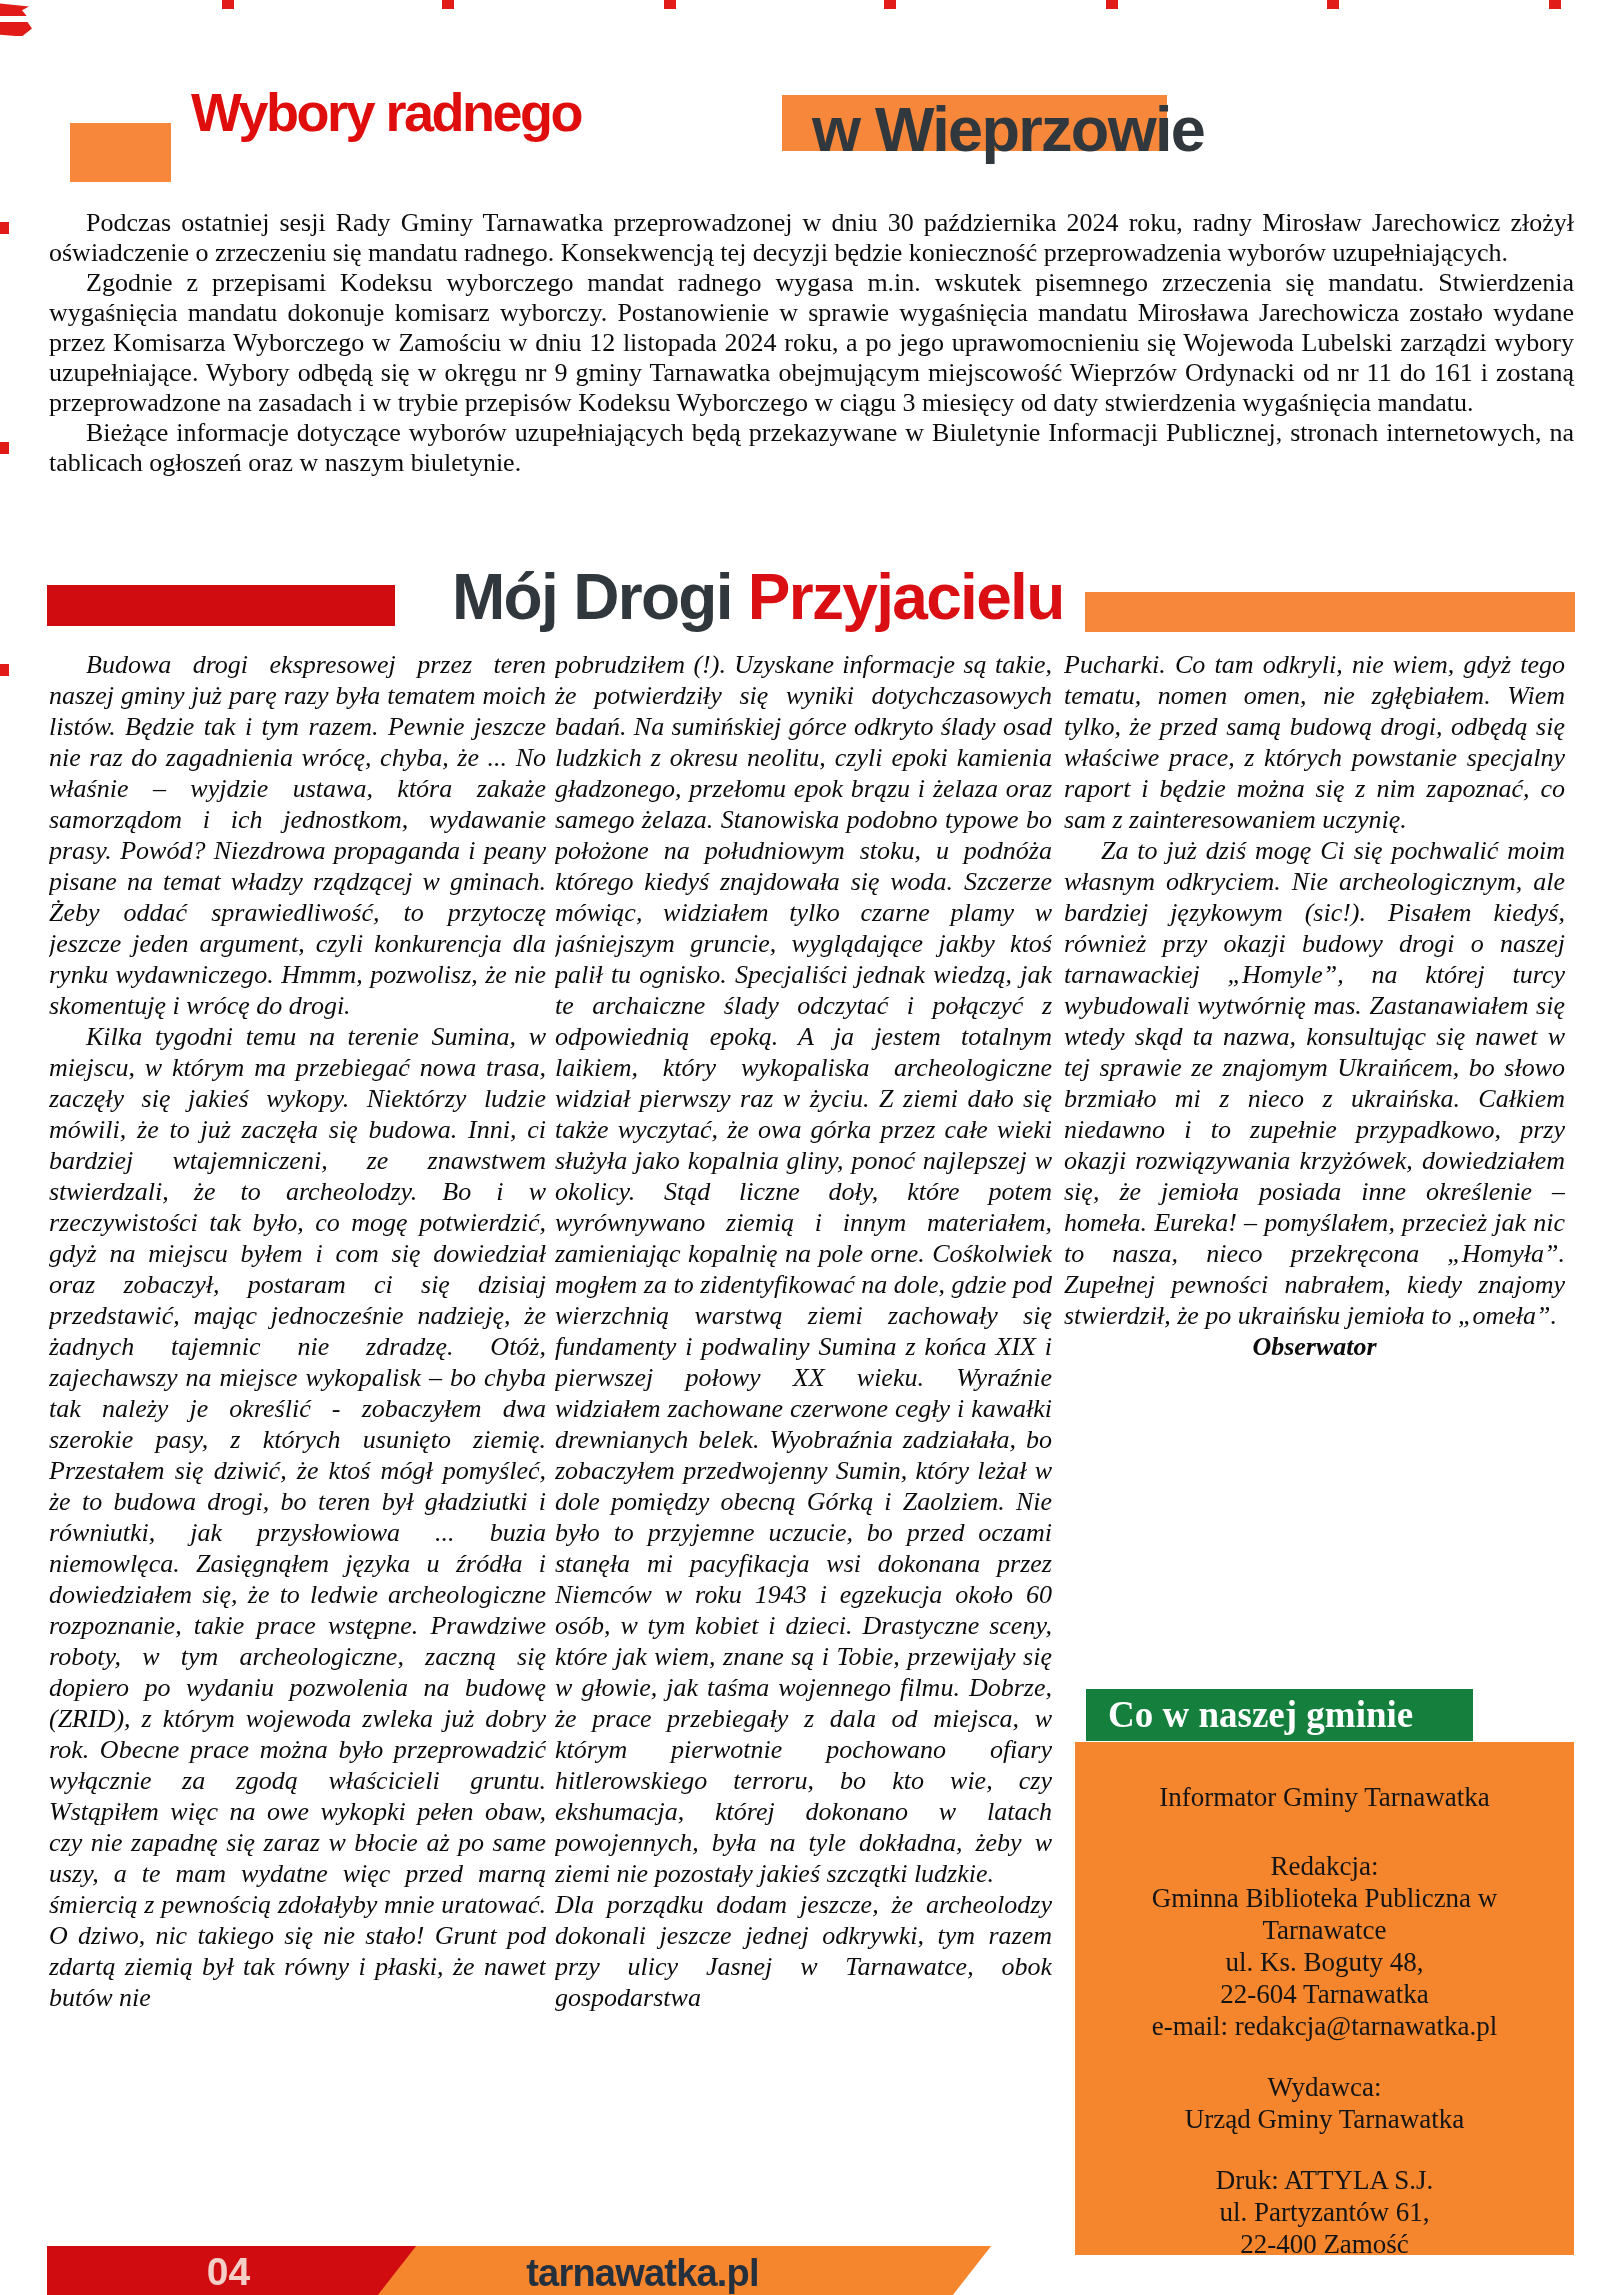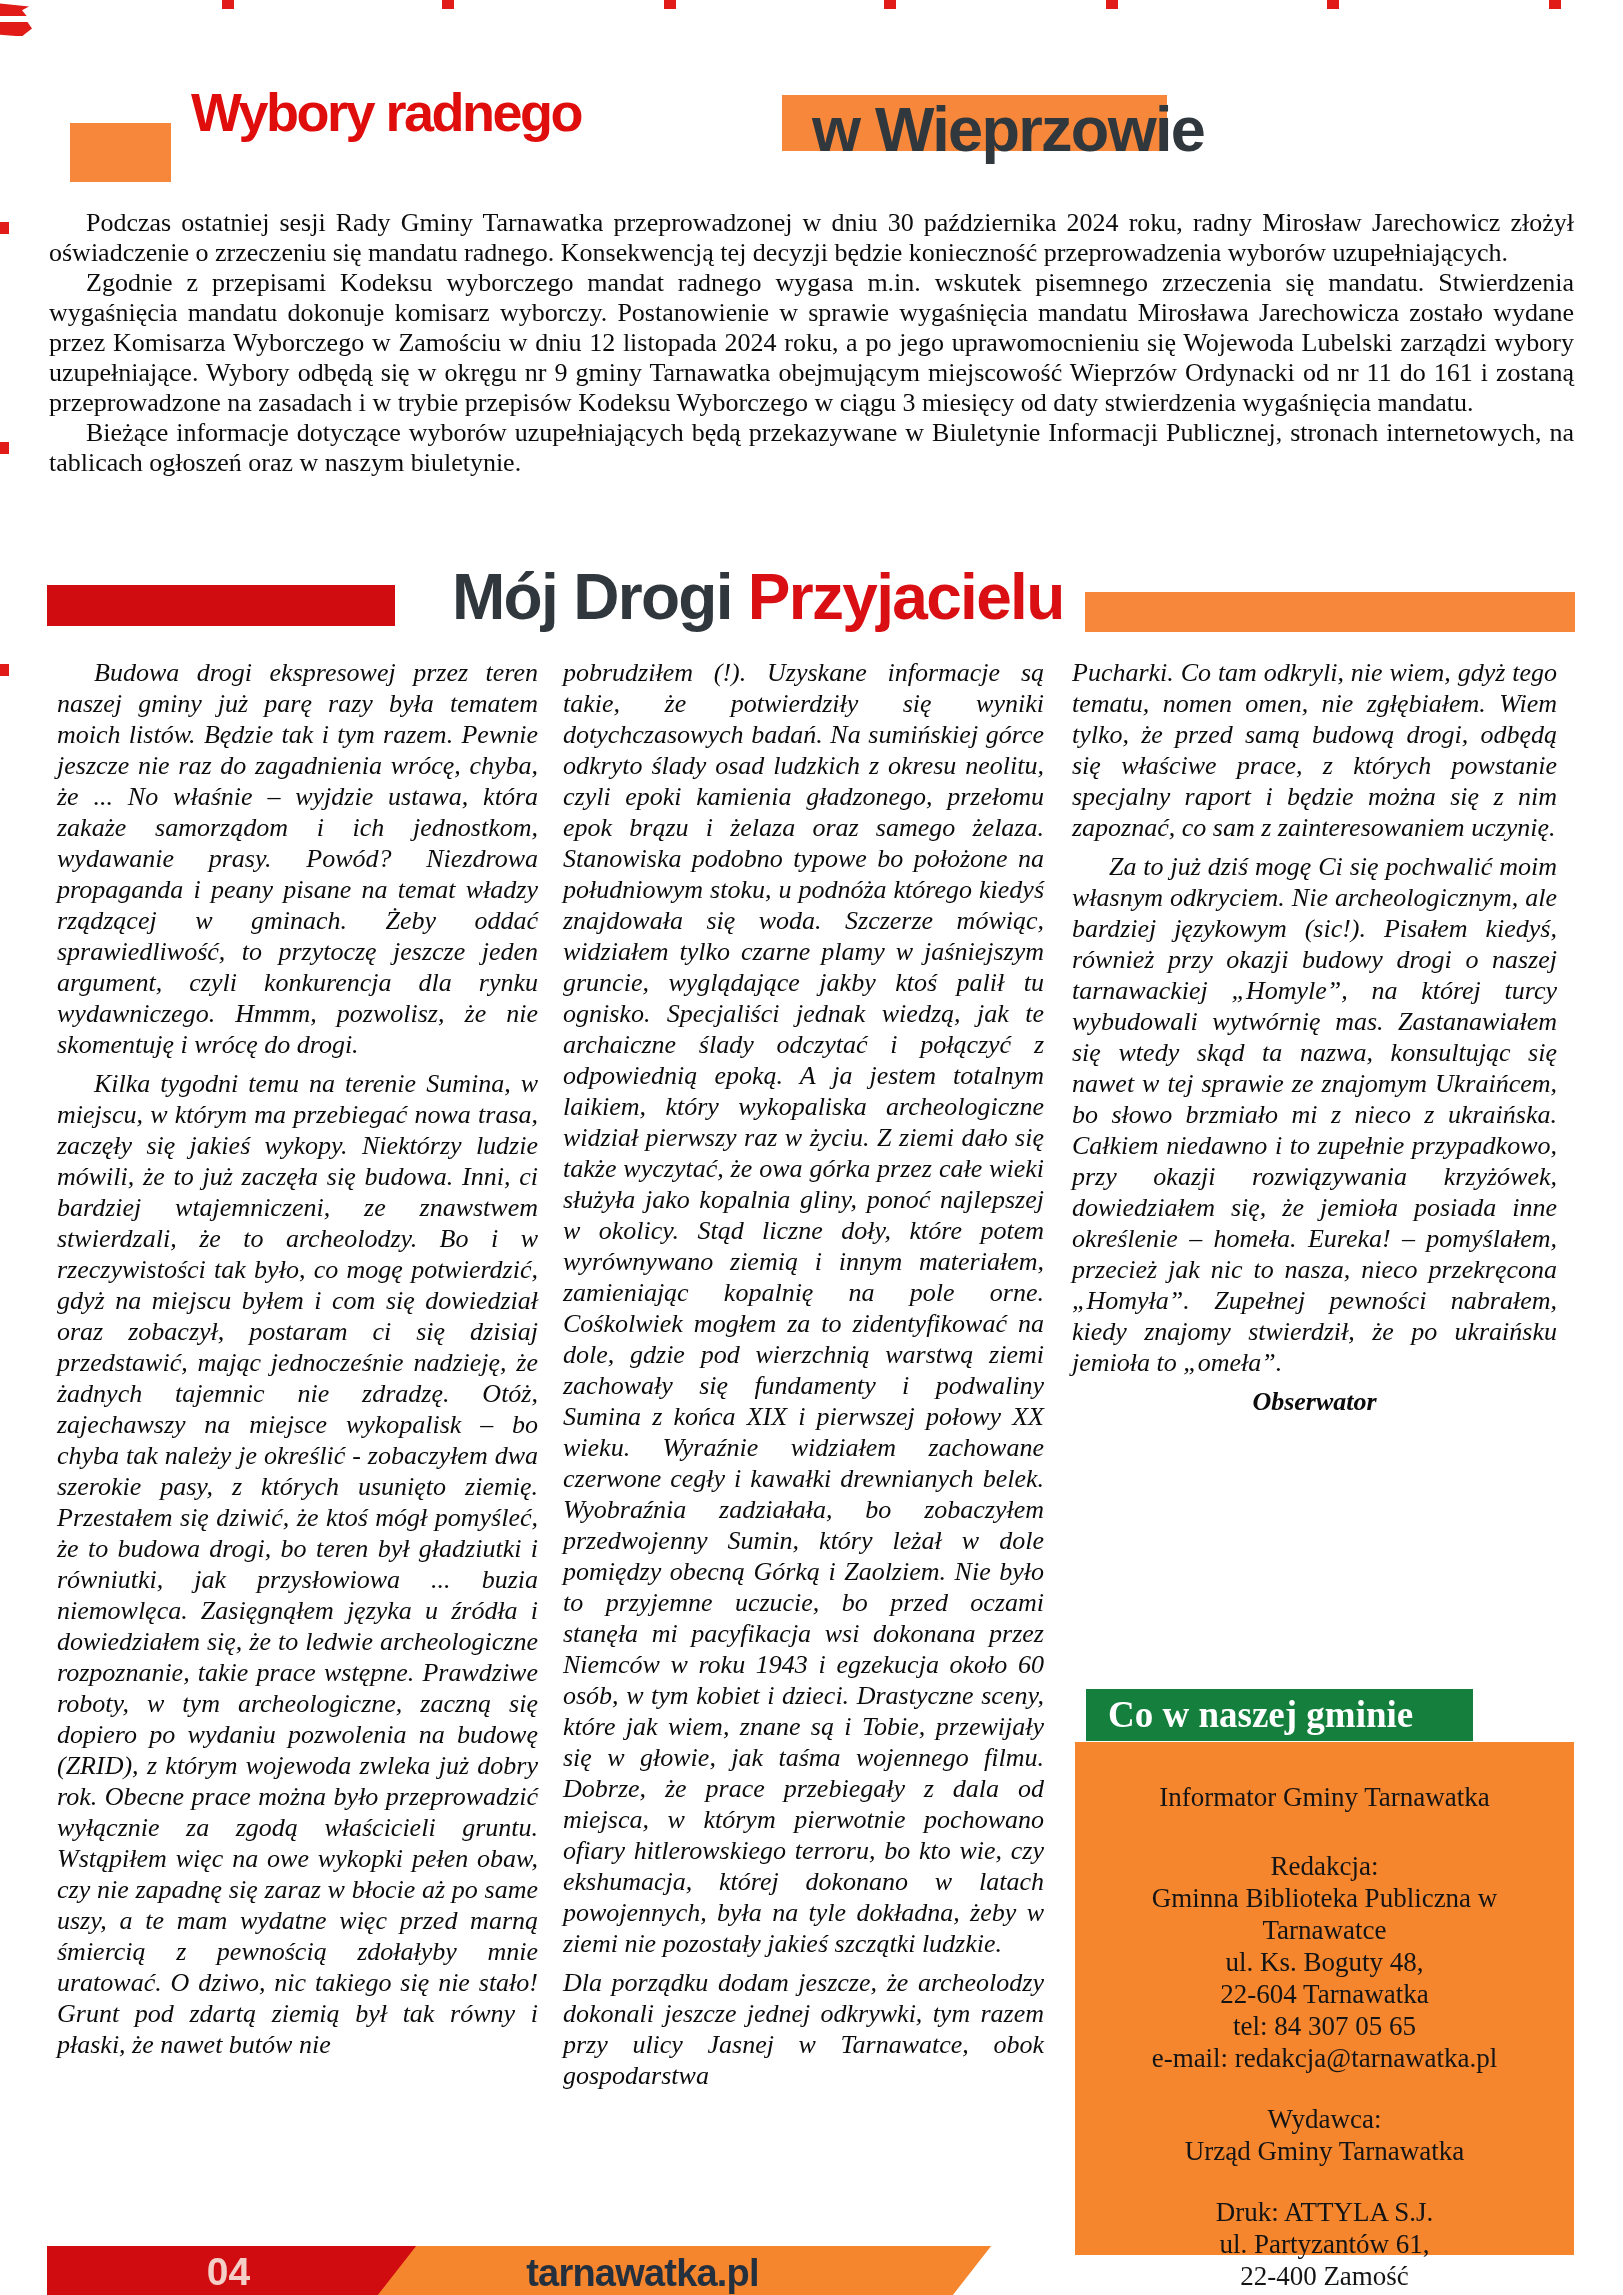--- a/index.html
+++ b/index.html
@@ -24,21 +24,21 @@
   
   .h2-bar-red{position:absolute;left:47px;top:585px;width:348px;height:41px;background:#d00c10;}
   .h2-bar-orange{position:absolute;left:1085px;top:592px;width:490px;height:40px;background:#f6873b;}
   .h2-title{position:absolute;left:452px;top:565px;font-family:"Liberation Sans","DejaVu Sans",sans-serif;
             font-weight:700;font-size:64px;line-height:1;letter-spacing:-1.7px;white-space:nowrap;}
   .h2-title .dark{color:#30373d;}
   .h2-title .red{color:#d90f13;}
   
   .col{position:absolute;top:649px;width:497px;font-style:italic;font-size:26px;line-height:31px;
        text-align:justify;color:#0c0c0c;overflow:hidden;}
-  .col p{margin:8px;}
+  .col p{margin:0;}
   .col p.ind{text-indent:37px;}
   #col1{left:49px;height:1593px;}
   #col2{left:555px;height:1593px;}
   #col3{left:1064px;width:501px;height:1057px;}
   .sig2{font-weight:700;text-align:center;margin:0;}
   
   .gmina-head{position:absolute;left:1086px;top:1689px;width:387px;height:52px;background:#15803d;
               color:#ffffff;font-weight:700;font-size:37px;line-height:52px;padding-left:22px;
               box-sizing:border-box;z-index:3;white-space:nowrap;}
   .panel{position:absolute;left:1075px;top:1742px;width:499px;height:513px;background:#f6862e;
@@ -107,21 +107,20 @@
     <p class="sig2">Obserwator</p>
   </div>
 
   <div class="gmina-head">Co w naszej gminie</div>
   <div class="panel">
     <p class="mt2" style="margin-top:39px;">Informator Gminy Tarnawatka</p>
     <p class="mt2" style="margin-top:37px;">Redakcja:</p>
     <p>Gminna Biblioteka Publiczna w Tarnawatce</p>
     <p>ul. Ks. Boguty 48,</p>
     <p>22-604 Tarnawatka</p>
-    <p>tel: 84 307 05 65</p>
     <p>e-mail: redakcja@tarnawatka.pl</p>
     <p class="mt1">Wydawca:</p>
     <p>Urząd Gminy Tarnawatka</p>
     <p class="mt1">Druk: ATTYLA S.J.</p>
     <p>ul. Partyzantów 61,</p>
     <p>22-400 Zamość</p>
   </div>
 
   <div class="f-red"></div>
   <div class="f-orange"></div>

